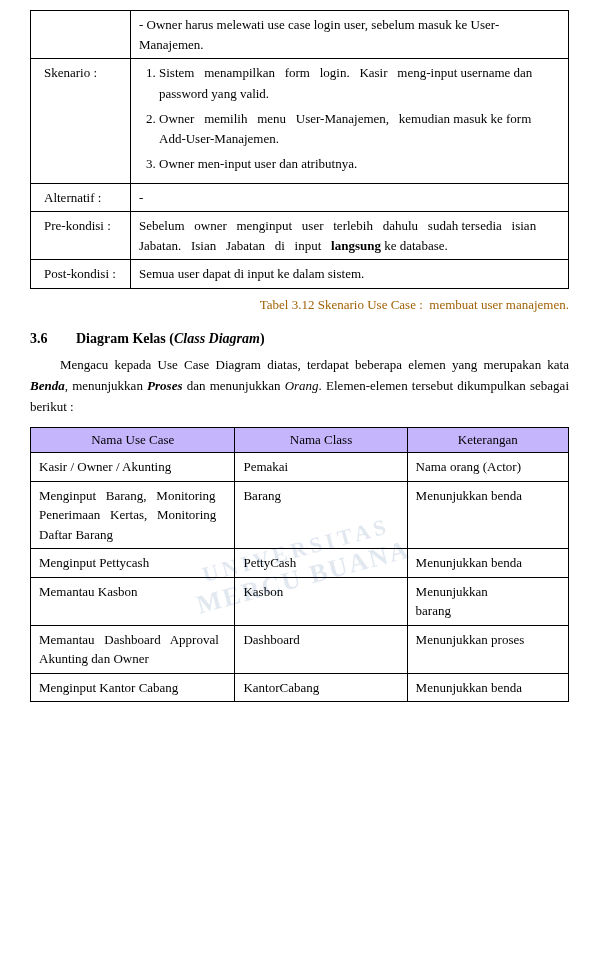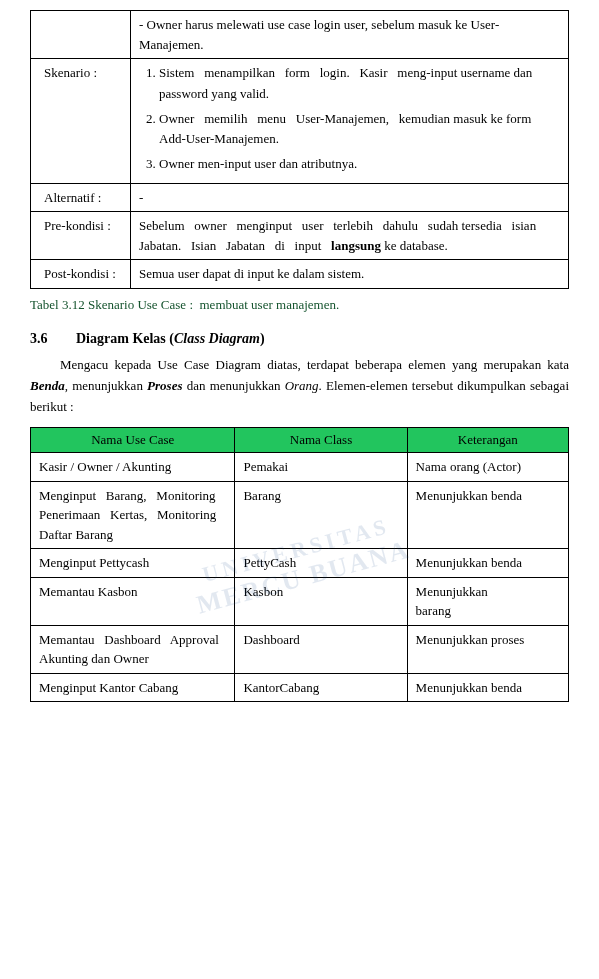--- a/index.html
+++ b/index.html
@@ -26,24 +26,24 @@
       line-height: 1.5;
     }
     .scenario-table td:first-child {
       white-space: nowrap;
       font-weight: normal;
       width: 100px;
       padding-left: 13px;
     }
 
     .caption {
-      text-align: left;
+      text-align: right;
       font-size: 13px;
       margin-bottom: 18px;
-      color: #14532d;
+      color: #a16207;
     }
 
     
     .section-heading {
       display: flex;
       align-items: baseline;
       margin-bottom: 8px;
       margin-top: 10px;
     }
     .section-number {
@@ -73,21 +73,21 @@
       width: 100%;
       border-collapse: collapse;
       margin-top: 4px;
       position: relative;
     }
     .class-table th {
       border: 1px solid #000;
       padding: 4px 8px;
       text-align: center;
       font-weight: normal;
-      background: #22c55e;
+      background: #c4b5fd;
     }
     .class-table td {
       border: 1px solid #000;
       padding: 4px 8px;
       vertical-align: top;
       line-height: 1.5;
     }
     .class-table td:nth-child(1) { width: 38%; }
     .class-table td:nth-child(2) { width: 32%; }
     .class-table td:nth-child(3) { width: 30%; }

